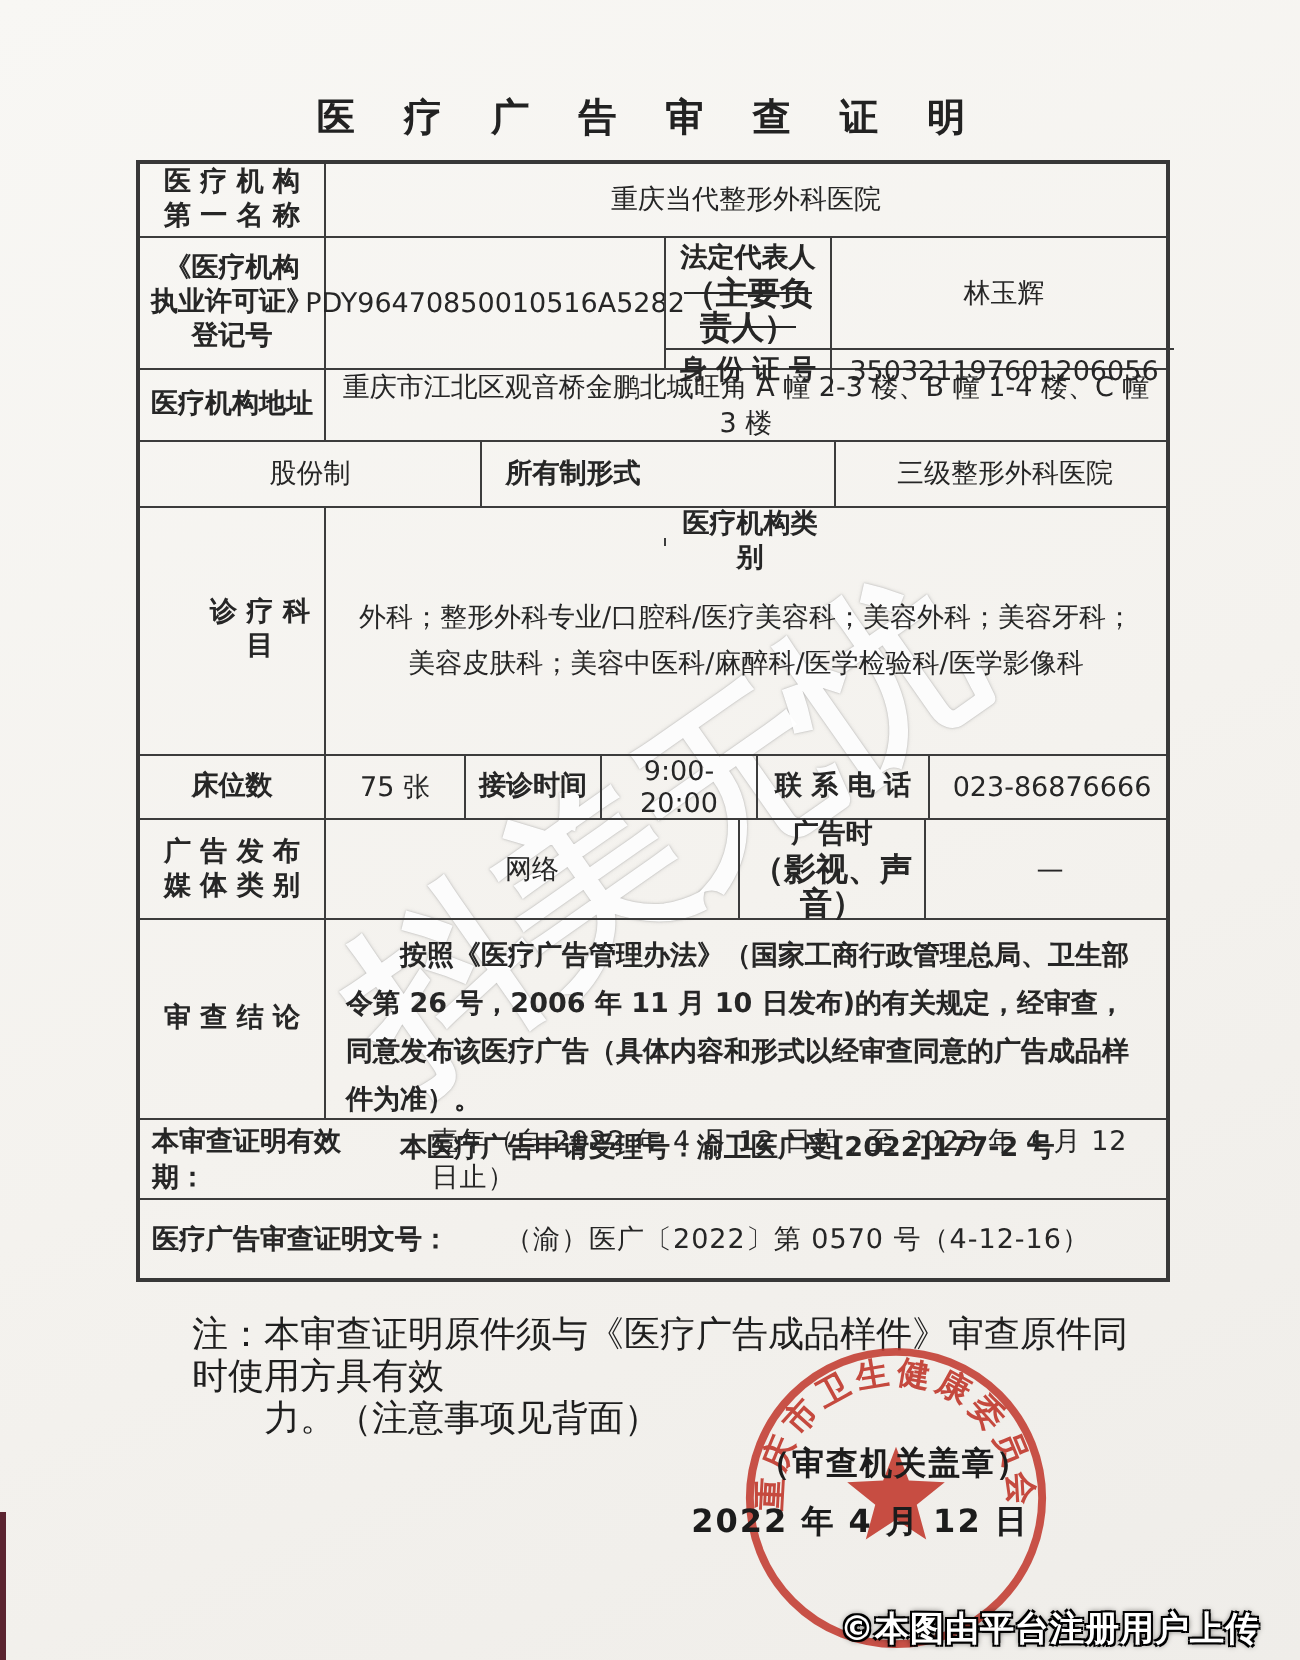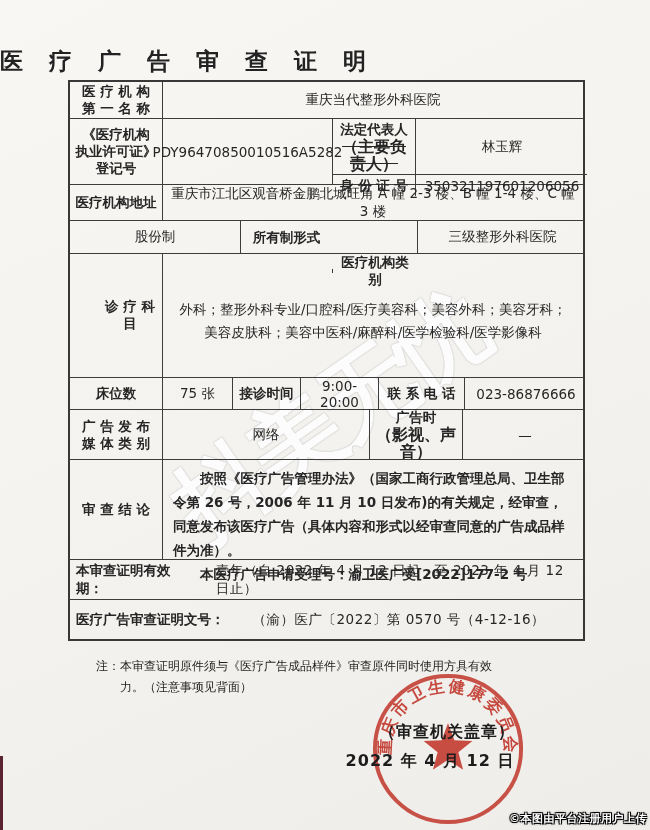--- a/index.html
+++ b/index.html
@@ -7,21 +7,21 @@
   .page {
     position:relative; width:650px; height:830px; overflow:hidden;
     background:linear-gradient(155deg,#f8f7f4 0%, #f4f2ee 55%, #efede9 100%);
     color:#262626;
   }
   
   .edge-strip { position:absolute; left:0; top:756px; width:3px; height:74px; background:#5b2430; }
 
   .title {
     position:absolute; top:46px; left:0; width:100%;
-    font-size:23px; font-weight:bold; letter-spacing:9px;
+    text-align:center; font-size:19px; font-weight:bold; letter-spacing:9px;
     color:#222;
   }
 
   
   .cert-table {
     position:absolute; left:68px; top:80px; width:517px;
     border:2px solid #383838; background:transparent;
     font-size:13.5px;
   }
   .row { display:flex; align-items:stretch; }
@@ -60,21 +60,21 @@
   .dept-value { line-height:23px; padding-left:12px; padding-right:12px; }
   .conclusion-cell { align-items:flex-start; text-align:left; padding:6px 12px 4px 10px; justify-content:flex-start; }
   .conclusion-cell p { text-indent:2em; line-height:24px; font-weight:600; }
   .fullrow-cell { flex-direction:row; justify-content:flex-start; text-align:left; padding-left:6px; }
   .fullrow-cell .lbl { font-weight:600; }
   .fullrow-cell .val { margin-left:28px; letter-spacing:0.5px; }
 
   
   .footnote {
     position:absolute; left:96px; top:657px; width:480px;
-    font-family:Liberation Mono, monospace; font-size:12px; line-height:21px; color:#1f1f1f;
+    font-family:Liberation Sans, sans-serif; font-size:18px; line-height:21px; color:#1f1f1f;
   }
   .footnote .fn2 { padding-left:2em; }
 
   
   .watermark {
     position:absolute; left:115px; top:355px; width:430px;
     transform:rotate(-35deg); transform-origin:center;
     font-size:92px; font-weight:bold; letter-spacing:-4px; text-align:center;
     color:rgba(255,255,255,0.96);
     text-shadow:0 0 1px rgba(130,130,130,0.55), 0 0 2px rgba(160,160,160,0.35);
@@ -87,22 +87,22 @@
     position:absolute; left:352px; top:722px; width:190px; text-align:center;
     font-size:16px; color:#1c1c1c; letter-spacing:1px; font-weight:600;
   }
   .stamp-date {
     position:absolute; left:340px; top:751px; width:180px; text-align:center;
     font-size:16px; color:#1c1c1c; letter-spacing:1px; font-weight:600;
   }
 
   
   .credit {
-    position:absolute; right:3px; bottom:4px;
-    font-size:11px; font-weight:bold; color:#ffffff; letter-spacing:0.5px;
+    position:absolute; right:20px; bottom:4px;
+    font-size:17px; font-weight:bold; color:#ffffff; letter-spacing:0.5px;
     text-shadow:-1px -1px 0 #000, 1px -1px 0 #000, -1px 1px 0 #000, 1px 1px 0 #000, 0 0 3px #000;
     text-align:center;
   }
 </style>
 </head>
 <body>
 
 <div class="page">
 
   <div class="watermark">抖美无忧</div>

